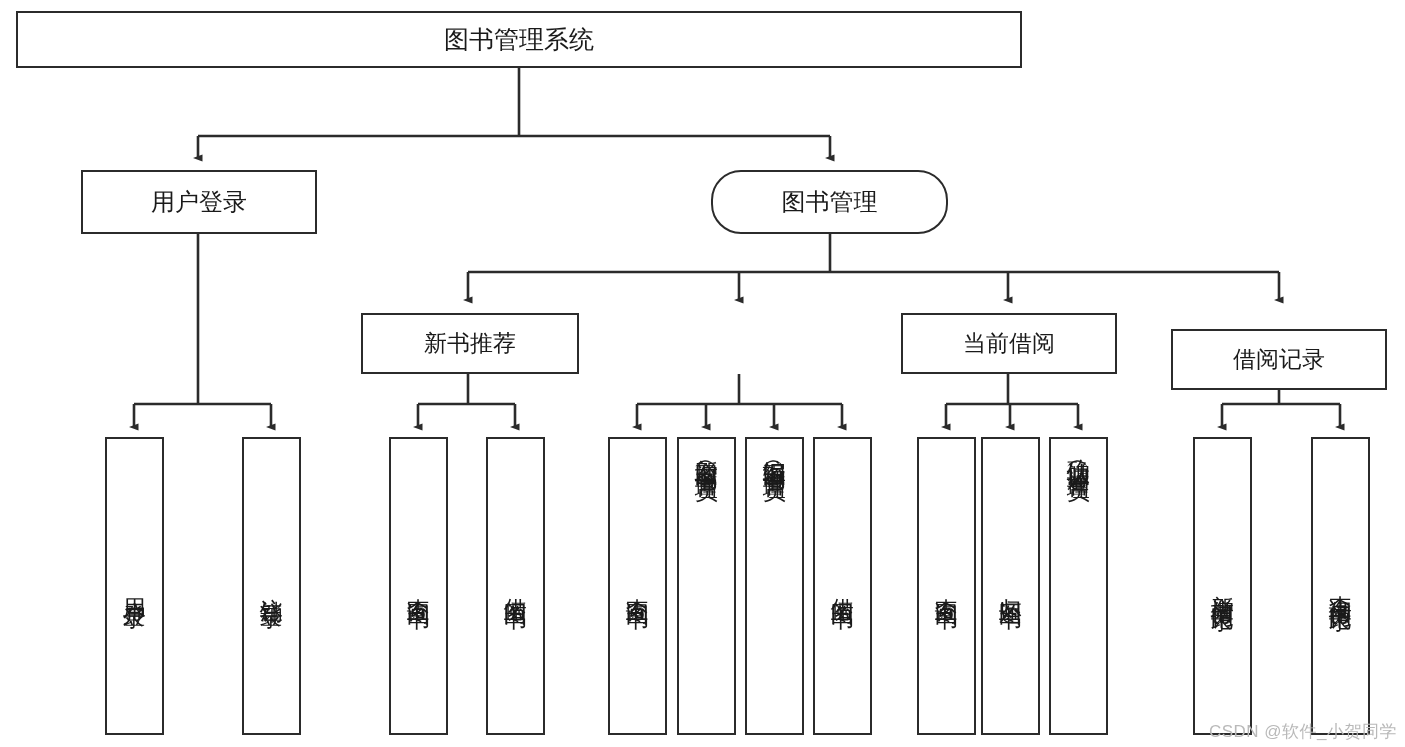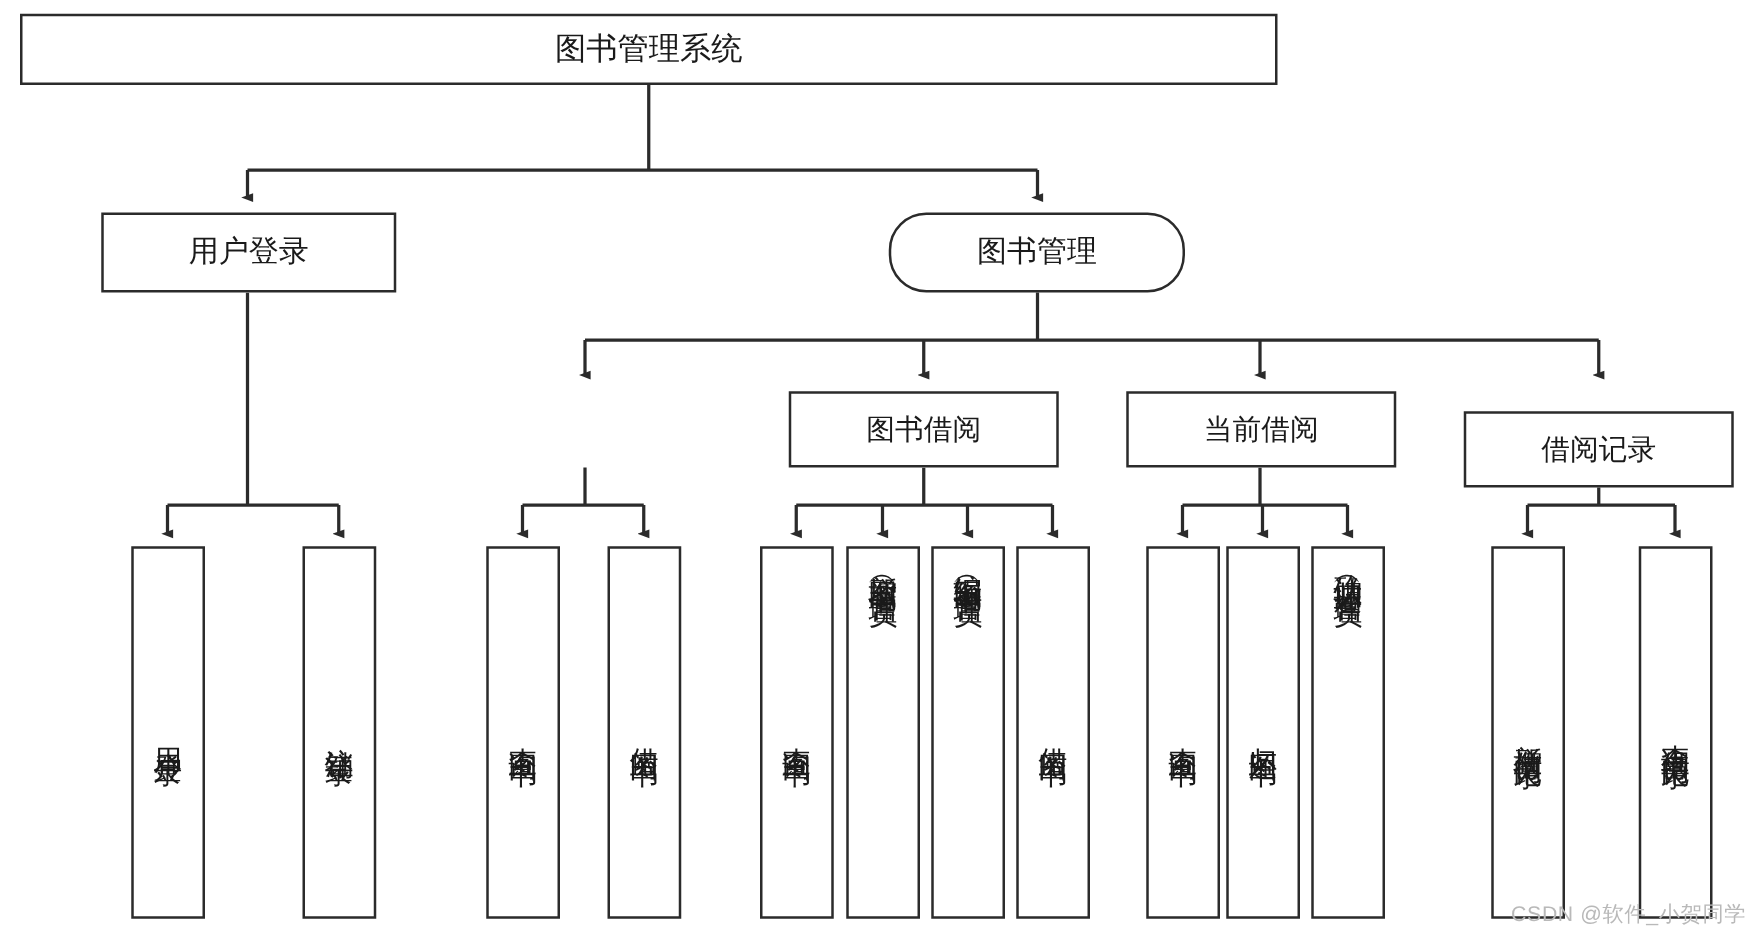--- a/index.html
+++ b/index.html
@@ -139,22 +139,22 @@
     <span>图书管理系统</span>
   </div>
 
   <div class="node lvl2" style="left:81px; top:170px; width:236px; height:64px;">
     <span>用户登录</span>
   </div>
   <div class="node lvl2" style="left:711px; top:170px; width:237px; height:64px;border-radius:30px;">
     <span>图书管理</span>
   </div>
 
-  <div class="node lvl3" style="left:631px; top:313px; width:216px; height:61px;">
-    <span>图书借阅</span>
+  <div class="node lvl3" style="left:361px; top:313px; width:218px; height:61px;">
+    <span>新书推荐</span>
   </div>
   <div class="node lvl3" style="left:901px; top:313px; width:216px; height:61px;">
     <span>当前借阅</span>
   </div>
   <div class="node lvl3" style="left:1171px; top:313px; width:216px; height:61px;margin-top:16px;">
     <span>借阅记录</span>
   </div>
 
   <div class="node leaf" style="left:105px; top:437px; width:59px; height:298px;">
     <span class="leaf-inner">

